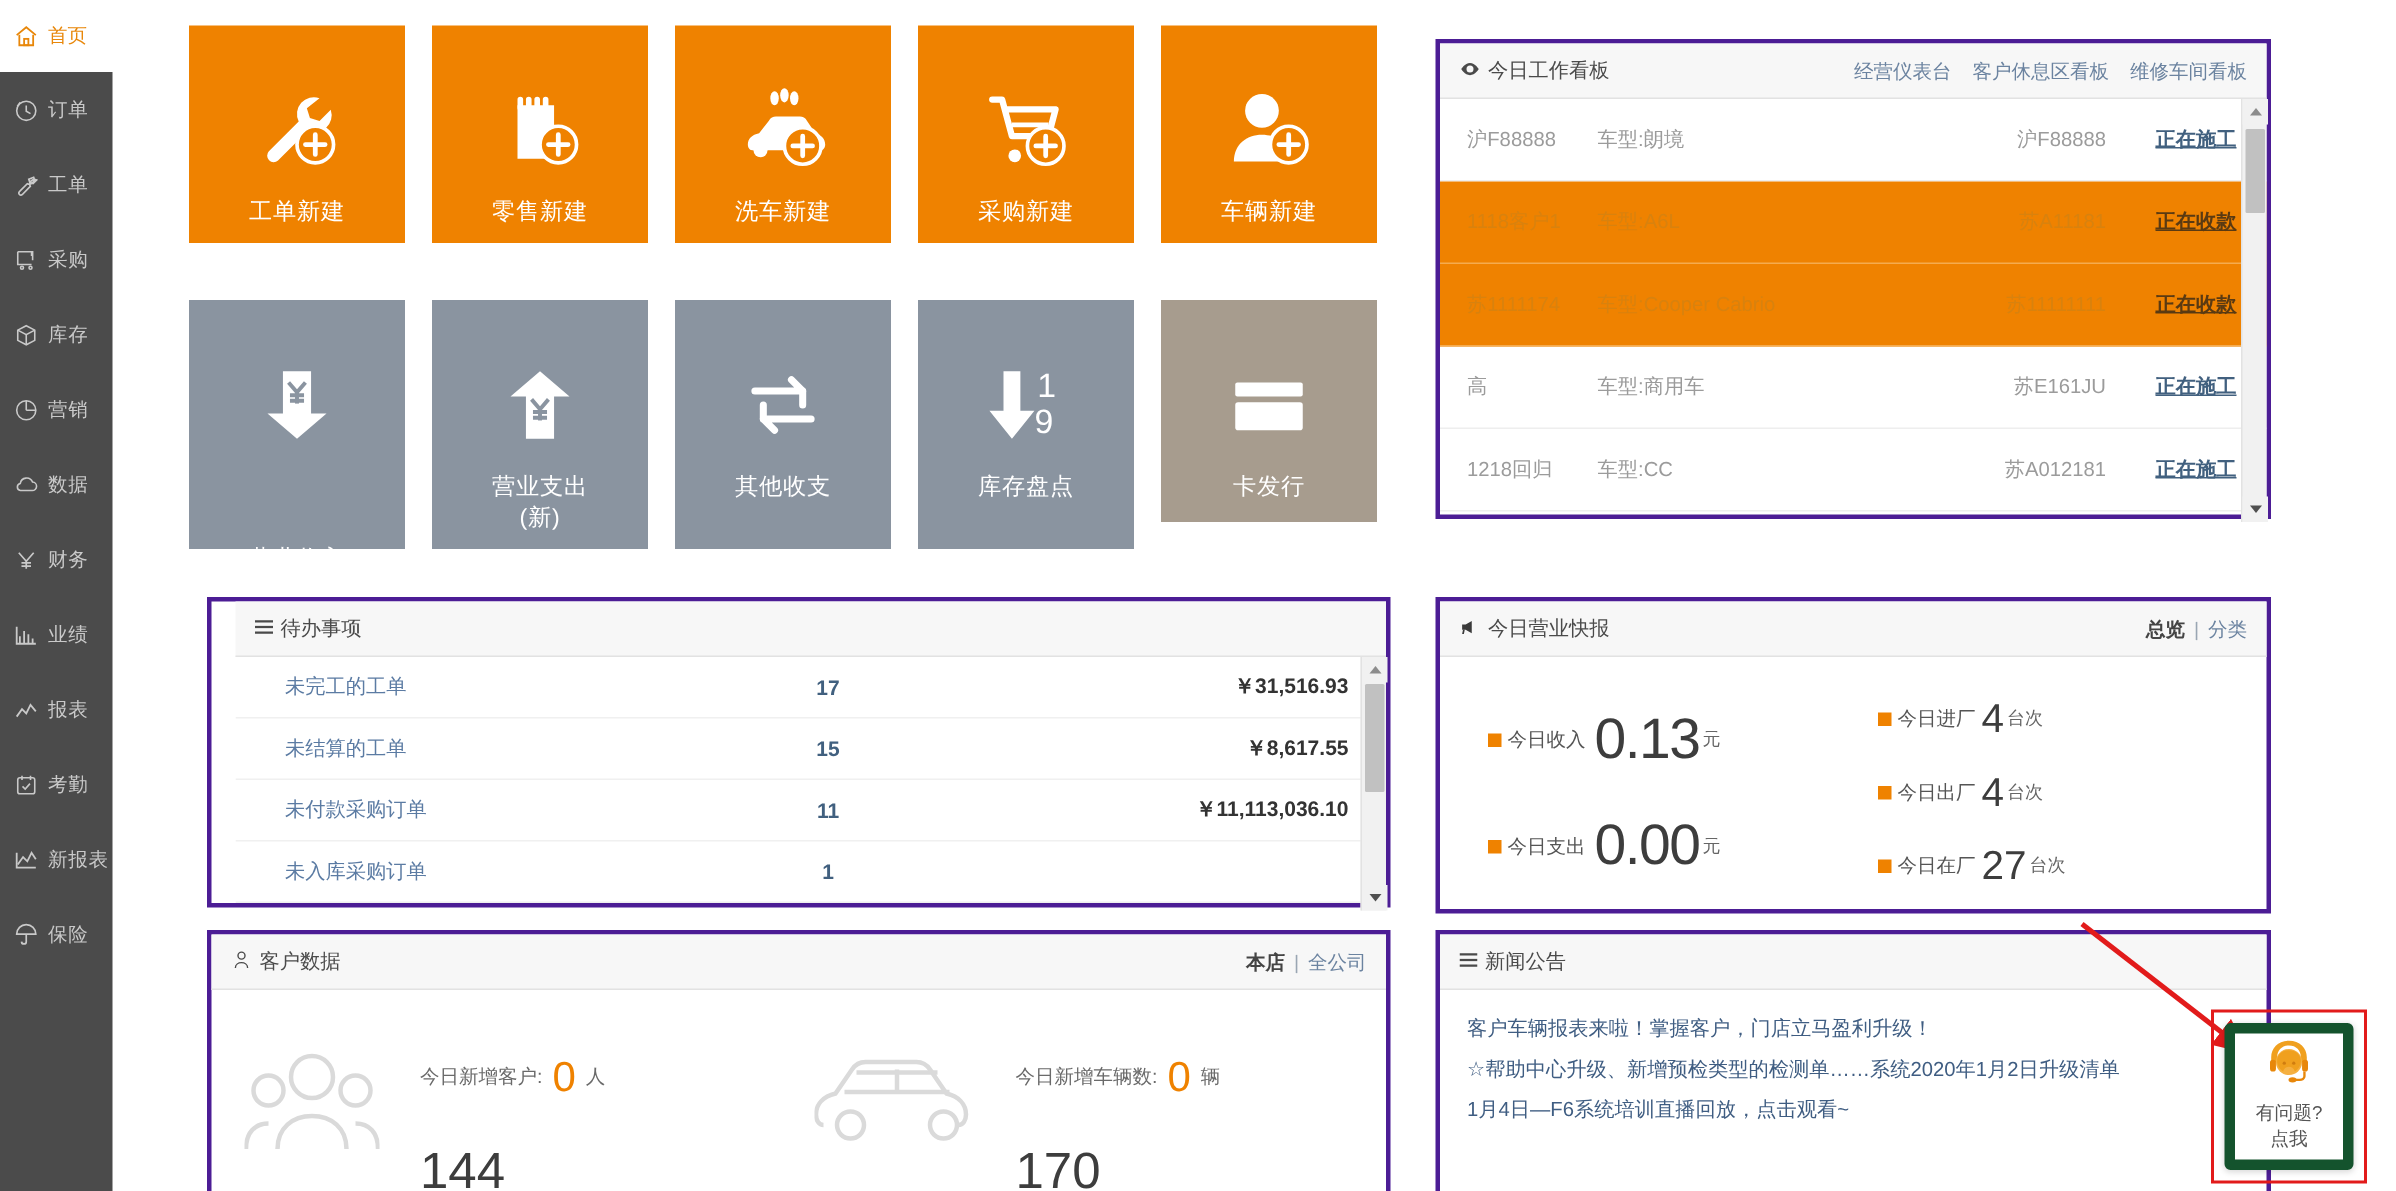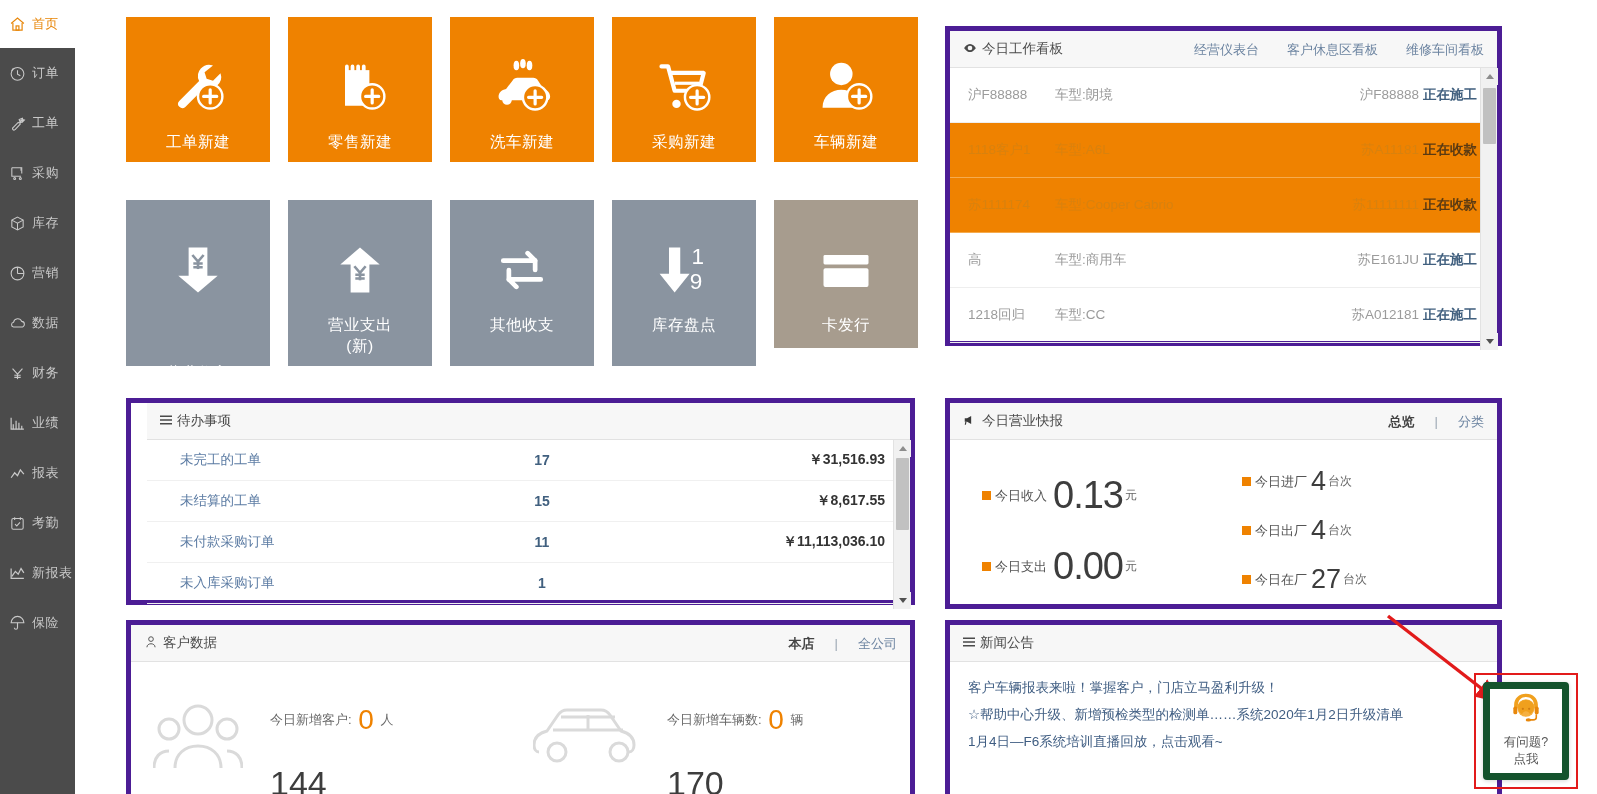--- a/index.html
+++ b/index.html
@@ -43,41 +43,41 @@
     justify-content:flex-start; cursor:pointer; color:#fff;
   }
   .tile .ticon{ margin-top:40px; width:60px; height:60px; }
   .tile .tlabel{ margin-top:14px; font-size:15.5px; line-height:21px; text-align:center; letter-spacing:.5px;}
   .tile.orange{ background:#ef8200; }
   .tile.gray{ background:#8a94a0; }
   .tile.tan{ background:#a79c8e; }
   .tile.r2{ height:166px; }
 
   
-  .panel{ position:absolute; background:#fff; border:5px solid #4c1d95; }
+  .panel{ position:absolute; background:#fff; border:3px solid #4c1d95;margin-left:12px; }
   .panel-head{
     height:37px; background:#f7f7f7; border-bottom:1px solid #e2e2e2;
     display:flex; align-items:center; padding:0 13px; position:relative;
   }
   .panel-head .ptitle{ font-size:13.5px; color:#4a4a4a; display:flex; align-items:center; gap:5px;}
-  .panel-head .phright{ position:absolute; right:13px; top:0; height:37px; display:flex; align-items:center; gap:28px; }
+  .panel-head .phright{ position:absolute; right:13px; top:0; height:37px; display:flex; align-items:center; gap:14px; }
   .phlink{ color:#6b83a0; font-size:13px; cursor:pointer; white-space:nowrap;}
   .phsep{ color:#9aa6b3; font-size:13px; }
 
   
   .wb-rows{ position:relative; }
   .wb-row{
     height:55px; display:flex; align-items:center; border-bottom:1px solid #eee;
     font-size:13.5px; color:#9b9b9b; position:relative; cursor:pointer;
   }
   .wb-row.hl{ background:#ef8200; color:#d8820e; border-bottom:1px solid #f5ab4e;}
   .wb-row .c1{ width:105px; padding-left:18px; white-space:nowrap; overflow:hidden;}
   .wb-row .c2{ flex:1; white-space:nowrap; }
   .wb-row .c3{ width:120px; text-align:right; white-space:nowrap;}
-  .wb-row .c4{ width:78px; text-align:right; padding-right:20px; color:#41607f; font-weight:bold; white-space:nowrap;}
+  .wb-row .c4{ width:107px; text-align:right; padding-right:20px; color:#41607f; font-weight:bold; text-decoration:underline; white-space:nowrap;}
   .wb-row.hl .c4{ color:#5a3a12; }
 
   
   .vsb{ position:absolute; width:17px; background:#f1f1f1; border-left:1px solid #e2e2e2;}
   .vsb .arr{ width:17px; height:17px; background:#f1f1f1; display:flex; align-items:center; justify-content:center;}
   .vsb .thumb{ position:absolute; left:2px; width:13px; background:#c1c1c1; border-radius:1px;}
   .tri{ width:0;height:0;border-left:4px solid transparent;border-right:4px solid transparent;}
   .tri.up{ border-bottom:5px solid #8c8c8c; }
   .tri.dn{ border-top:5px solid #505050; }
 

